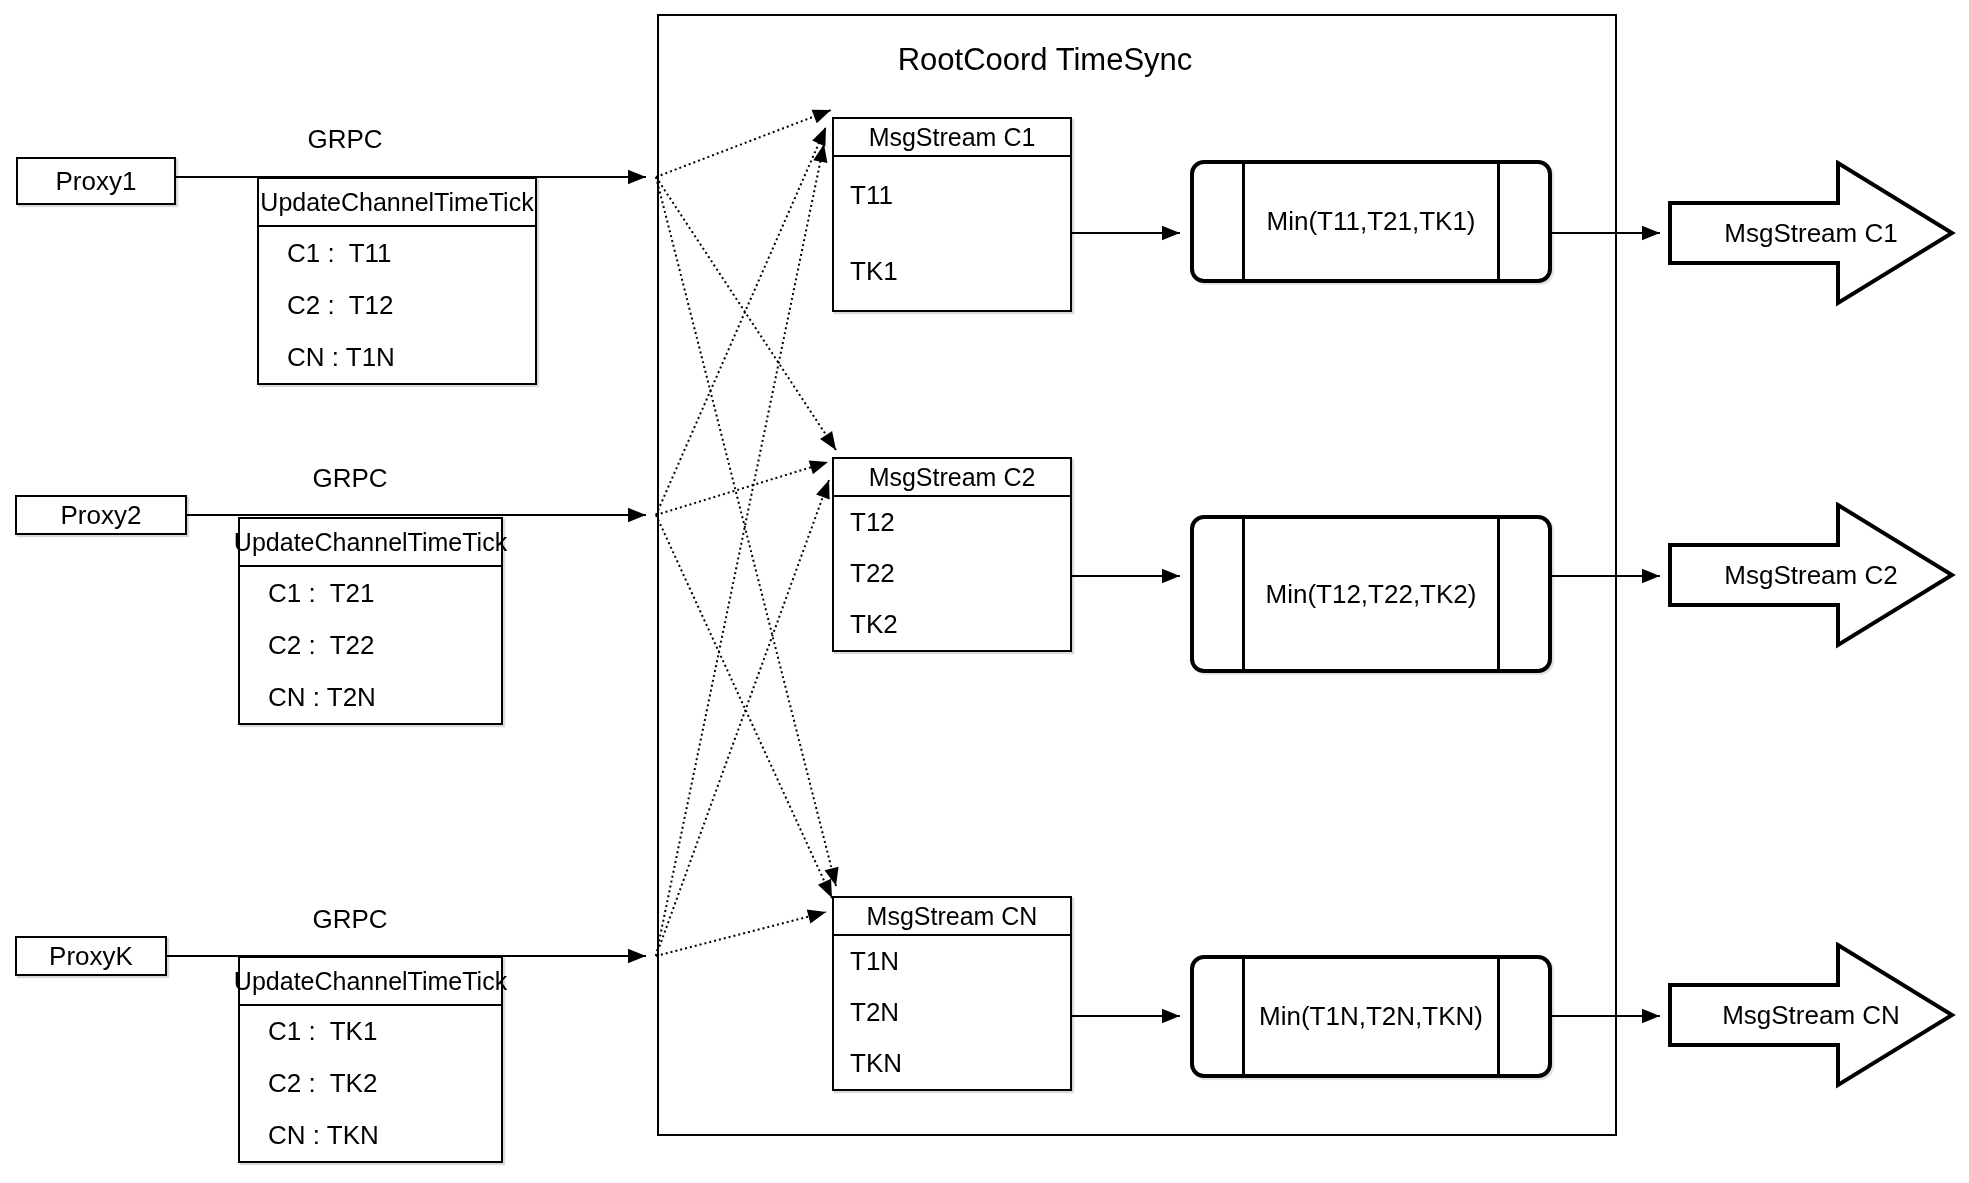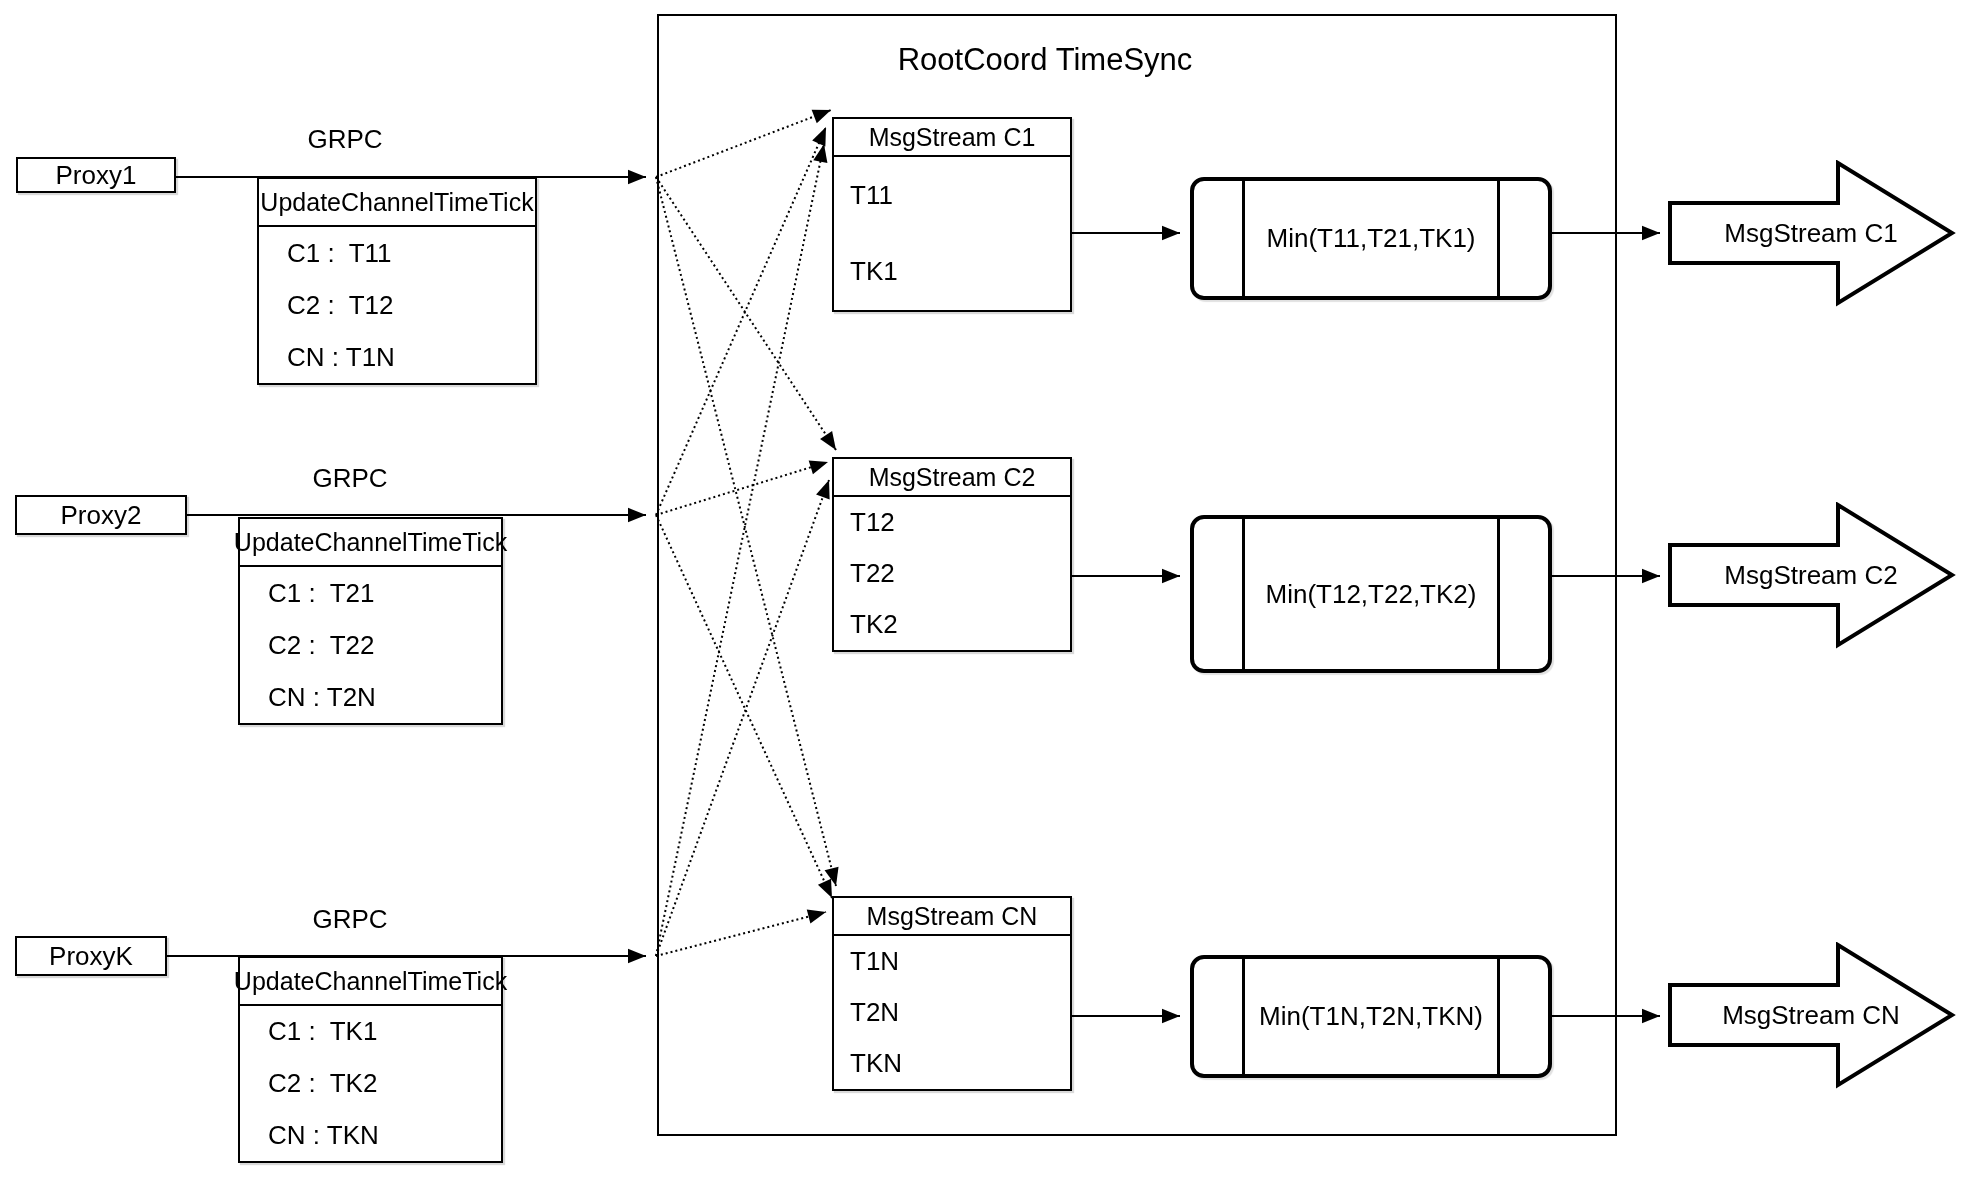--- a/index.html
+++ b/index.html
@@ -41,25 +41,25 @@
   }
   .min-div{position:absolute; top:-1px; bottom:-1px; width:3px; background:#000;}
   .min-div.l{left:48px;} .min-div.r{right:48px;}
 
   .arrowblk{position:absolute; width:290px; height:147px; z-index:2;}
   .arrowblk svg{position:absolute; left:0; top:0;}
   .arrowblk .lbl{position:absolute; left:0; top:0; width:100%; height:100%;
                  display:flex; align-items:center; justify-content:center; font-size:26px;}
 
   
-  .p0{left:16px;  top:157px; width:160px; height:36px;}
+  .p0{left:16px;  top:157px; width:160px; height:48px;}
   .g0{left:265px; top:124px; width:160px;}
   .t0{left:257px; top:177px; width:280px; height:208px;}
   .m0{left:832px; top:117px; width:240px; height:195px;}
-  .n0{left:1190px; top:177px; width:362px; height:123px;}
+  .n0{left:1190px; top:160px; width:362px; height:123px;}
   .a0{left:1666px; top:160px;}
   
   .p1{left:15px;  top:495px; width:172px; height:40px;}
   .g1{left:270px; top:463px; width:160px;}
   .t1{left:238px; top:517px; width:265px; height:208px;}
   .m1{left:832px; top:457px; width:240px; height:195px;}
   .n1{left:1190px; top:515px; width:362px; height:158px;}
   .a1{left:1666px; top:502px;}
   
   .p2{left:15px;  top:936px; width:152px; height:40px;}

